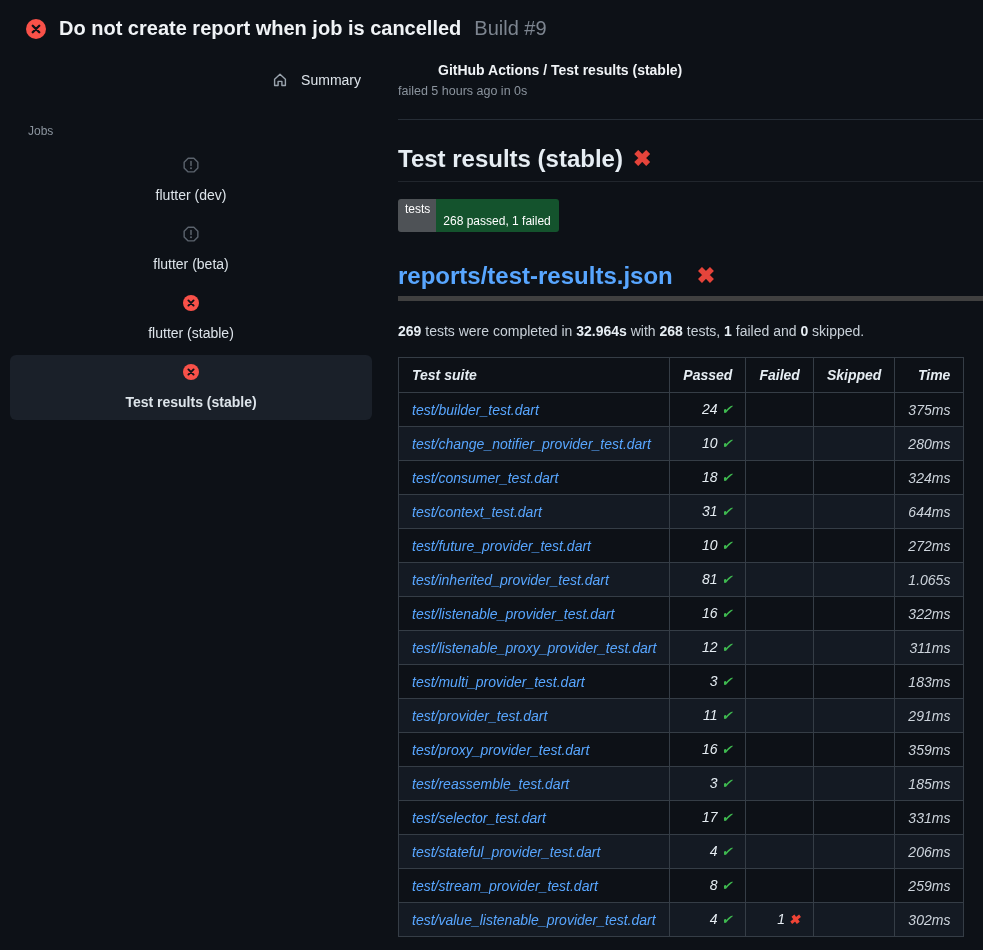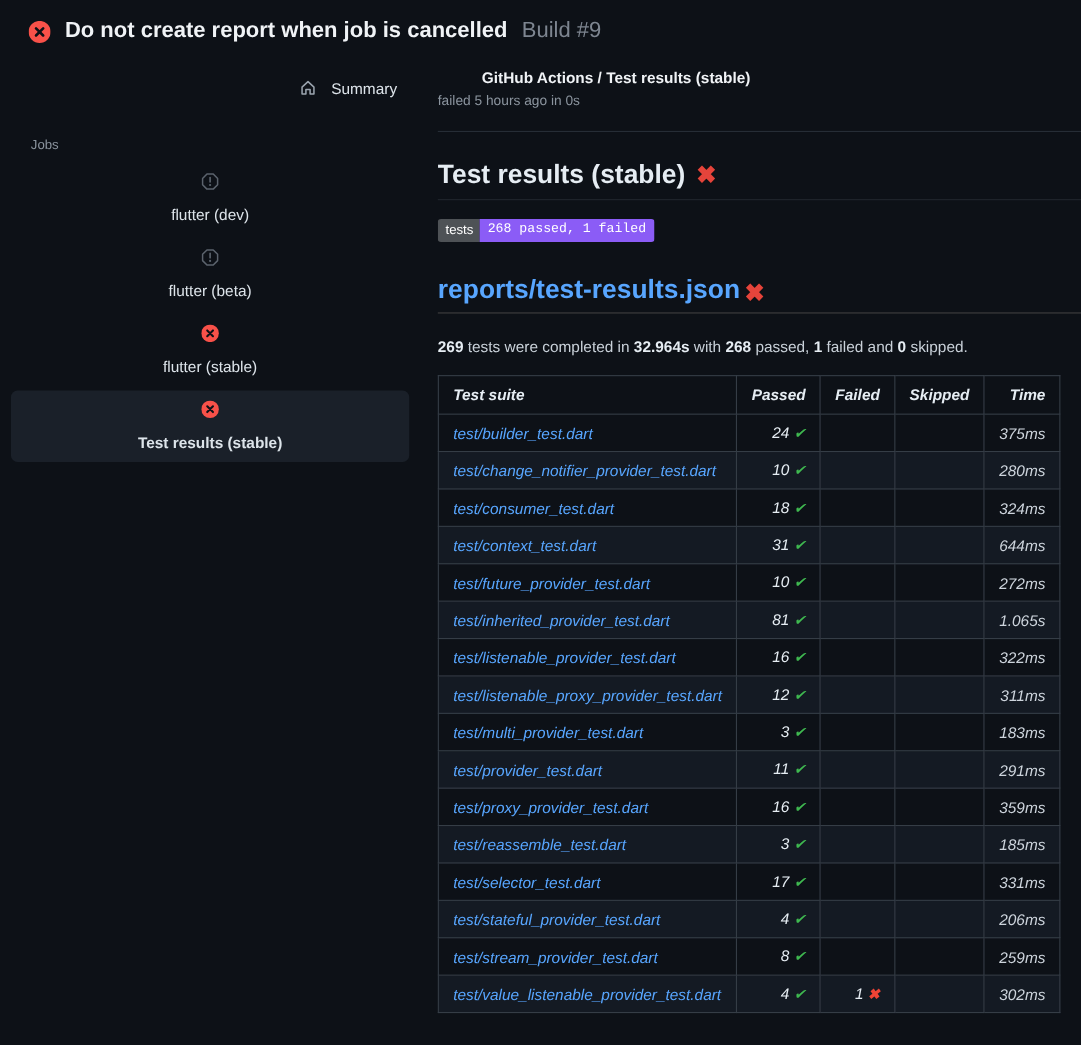--- a/index.html
+++ b/index.html
@@ -56,26 +56,26 @@
   .x-mark {
     color:#e5443b; font-size:22px; font-weight:700; line-height:1;
     text-shadow:0 0 1px #30110e;
   }
 
   .badge {
     display:inline-flex; margin-top:17px; border-radius:3px; overflow:hidden;
     font-size:12px; line-height:1; color:#ffffff;text-align:center;
   }
   .badge .badge-label  { background:#4e5256; padding:4px 6px 5px 7px; }
-  .badge .badge-value  { background:#8b5cf6; padding:3px 8px 5px 7px;font-family:Liberation Mono, monospace; }
+  .badge .badge-value  { background:#14532d; padding:16px 8px 5px 7px; }
 
   h2.report-title {
     margin:30px 0 0 0; font-size:24px; font-weight:700;
-    padding-bottom:6px; border-bottom:1px solid #404040;
-    display:flex; align-items:flex-end; gap:4px;
+    padding-bottom:6px; border-bottom:5px solid #404040;
+    display:flex; align-items:center; gap:24px;
   }
   h2.report-title a { color:#58a6ff; }
 
   .summary-line { margin-top:22px; font-size:14px; color:#c9d1d9; }
   .summary-line b { color:#e6edf3; }
 
   
   table.results {
     margin-top:18px; border-collapse:collapse; width:553px;
     font-size:14px;
@@ -186,21 +186,21 @@
       <span class="badge-label">tests</span>
       <span class="badge-value">268 passed, 1 failed</span>
     </span>
 
     <h2 class="report-title">
       <a href="#">reports/test-results.json</a>
       <span class="x-mark">✖</span>
     </h2>
 
     <p class="summary-line">
-      <b>269</b><span> tests were completed in </span><b>32.964s</b><span> with </span><b>268</b><span> passed, </span><b>1</b><span> failed and </span><b>0</b><span> skipped.</span>
+      <b>269</b><span> tests were completed in </span><b>32.964s</b><span> with </span><b>268</b><span> tests, </span><b>1</b><span> failed and </span><b>0</b><span> skipped.</span>
     </p>
 
     <table class="results">
       <colgroup>
         <col class="c-suite">
           <col class="c-passed">
           <col class="c-failed">
           <col class="c-skipped">
           <col class="c-time">
       </colgroup>

